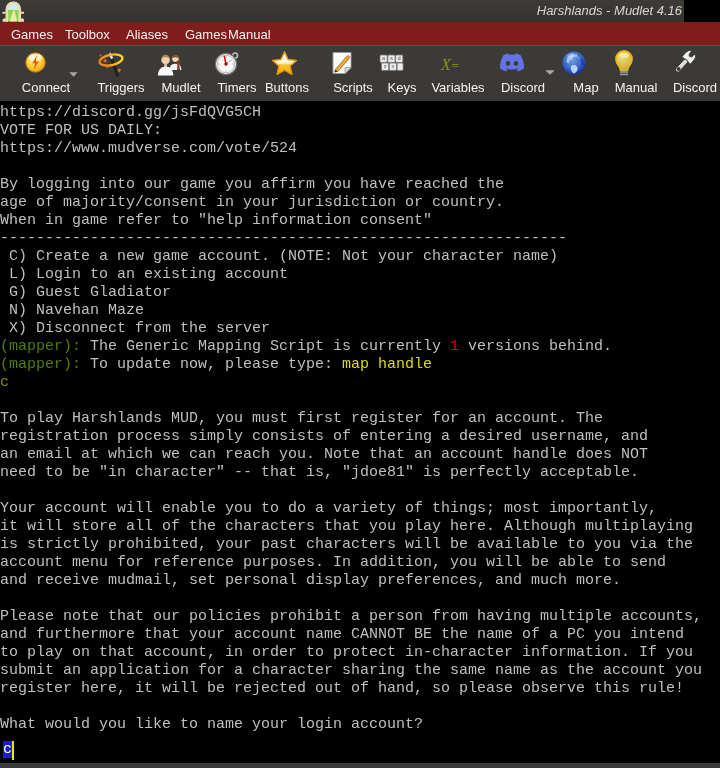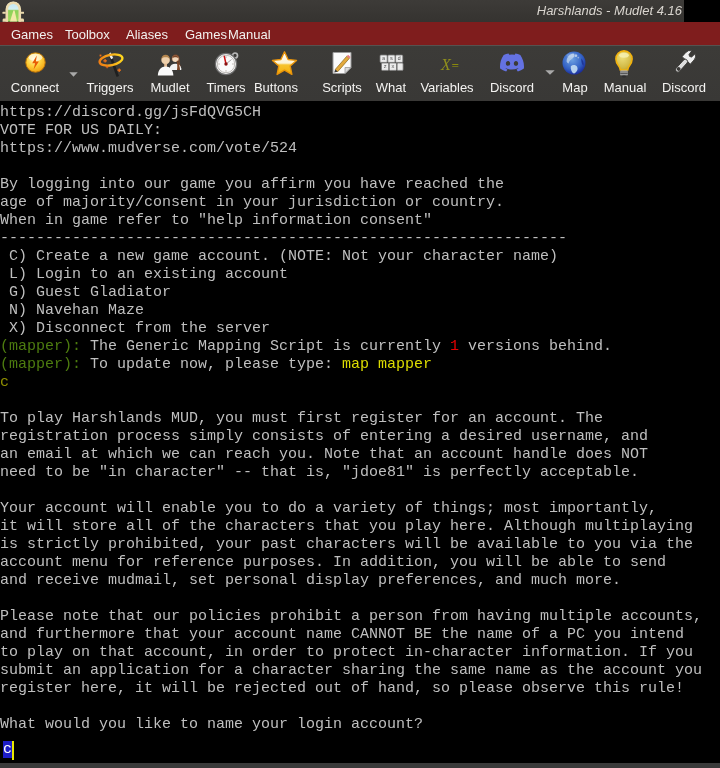--- a/index.html
+++ b/index.html
@@ -4,21 +4,21 @@
 <style>
   * { margin:0; padding:0; box-sizing:border-box; }
   html,body { width:720px; height:768px; overflow:hidden; background:#000; font-family:"Liberation Sans", sans-serif; }
   .abs { position:absolute; }
   #titlebar { position:absolute; left:0; top:0; width:684px; height:22px; background:linear-gradient(#3d3b38,#353330);font-style:italic; }
   #title { position:absolute; right:2px; top:3px; font-size:13px; color:#d9d5cf; }
   #menubar { position:absolute; left:0; top:22px; width:720px; height:23px; background:#7f1d1d; }
   .mi { position:absolute; top:5px; font-size:13px; color:#f2f1ef; }
   #msep { position:absolute; left:0; top:45px; width:720px; height:1px; background:#555350; }
   #toolbar { position:absolute; left:0; top:46px; width:720px; height:55px; background:linear-gradient(#3c3b38,#393836); }
-  .tlabel { position:absolute; top:80px; font-size:13px; color:#f4f3f1; text-align:center; transform:translateX(-50%); white-space:nowrap; }
+  .tlabel { position:absolute; top:80px; font-size:13px; color:#f4f3f1; text-align:center; transform:translateX(-50%); white-space:nowrap;margin-left:11px; }
   #console { position:absolute; left:0; top:101px; width:712px; height:638px; background:#000;
              font-family:"Liberation Mono", monospace; font-size:15px; line-height:18px; color:#bfbfbf;
              white-space:pre; padding:3px 8px 0 0px; overflow:hidden; }
   #inputbar { position:absolute; left:0; top:739px; width:720px; height:24px; background:#000;
               font-family:"Liberation Mono", monospace; font-size:15px; line-height:18px; padding:2px 0 0 3px; }
   #botstrip { position:absolute; left:0; top:763px; width:720px; height:5px; background:#3a3a3a; }
   .grn { color:#4d7c0f; }
   .red { color:#e20000; }
   .yel { color:#dcdc00; }
   .olv { color:#8f8f00; }
@@ -154,21 +154,21 @@
     <rect x="18.1" y="9" width="6" height="7.4" rx="1"></rect>
   </g>
   <g fill="#555" font-family="Liberation Mono, monospace" font-size="5.5">
     <text x="3" y="6.4">a</text>
       <text x="10.8" y="6.4">s</text>
       <text x="18.6" y="6.4">d</text>
     <text x="4.5" y="14.4">z</text>
       <text x="12.3" y="14.4">x</text>
   </g>
 </svg>
-<div class="tlabel" style="left:391px">What</div>
+<div class="tlabel" style="left:391px">Keys</div>
 
 <div class="abs" style="left:441px;top:56px;font-family:'Liberation Serif',serif;font-style:italic;font-size:16px;color:#8f8f1c;">X<span style="font-size:13px;color:#a2a200;">=</span></div>
 <div class="tlabel" style="left:447px">Variables</div>
 
 <svg class="abs" style="left:500px;top:53px" width="24" height="19" viewBox="0 0 127.14 96.36">
   <path fill="#6472e2" d="M107.7,8.07A105.15,105.15,0,0,0,81.47,0a72.06,72.06,0,0,0-3.36,6.83A97.68,97.68,0,0,0,49,6.83,72.37,72.37,0,0,0,45.64,0,105.89,105.89,0,0,0,19.39,8.09C2.79,32.65-1.71,56.6.54,80.21h0A105.73,105.73,0,0,0,32.71,96.36,77.7,77.7,0,0,0,39.6,85.25a68.42,68.42,0,0,1-10.85-5.18c.91-.66,1.8-1.34,2.66-2a75.57,75.57,0,0,0,64.32,0c.87.71,1.76,1.39,2.66,2a68.68,68.68,0,0,1-10.87,5.19,77,77,0,0,0,6.89,11.1A105.25,105.25,0,0,0,126.6,80.22h0C129.24,52.84,122.09,29.11,107.7,8.07ZM42.45,65.69C36.18,65.69,31,60,31,53s5-12.74,11.43-12.74S54,46,53.89,53,48.84,65.69,42.45,65.69Zm42.24,0C78.41,65.69,73.25,60,73.25,53s5-12.74,11.44-12.74S96.23,46,96.12,53,91.08,65.69,84.69,65.69Z"></path>
 </svg>
 <div class="tlabel" style="left:512px">Discord</div>
 <svg class="abs" style="left:545px;top:70px" width="10" height="5" viewBox="0 0 10 5">
     <path d="M0.3 0.3 L9.7 0.3 L5 4.7 Z" fill="#a9a9a9"></path>
@@ -228,21 +228,21 @@
 By logging into our game you affirm you have reached the
 age of majority/consent in your jurisdiction or country.
 When in game refer to "help information consent"
 ---------------------------------------------------------------
  C) Create a new game account. (NOTE: Not your character name)
  L) Login to an existing account
  G) Guest Gladiator
  N) Navehan Maze
  X) Disconnect from the server
 <span class="grn">(mapper):</span> The Generic Mapping Script is currently <span class="red">1</span> versions behind.
-<span class="grn">(mapper):</span> To update now, please type: <span class="yel">map mapper</span>
+<span class="grn">(mapper):</span> To update now, please type: <span class="yel">map handle</span>
 <span class="olv">c</span>
 
 To play Harshlands MUD, you must first register for an account. The
 registration process simply consists of entering a desired username, and
 an email at which we can reach you. Note that an account handle does NOT
 need to be "in character" -- that is, "jdoe81" is perfectly acceptable.
 
 Your account will enable you to do a variety of things; most importantly,
 it will store all of the characters that you play here. Although multiplaying
 is strictly prohibited, your past characters will be available to you via the

